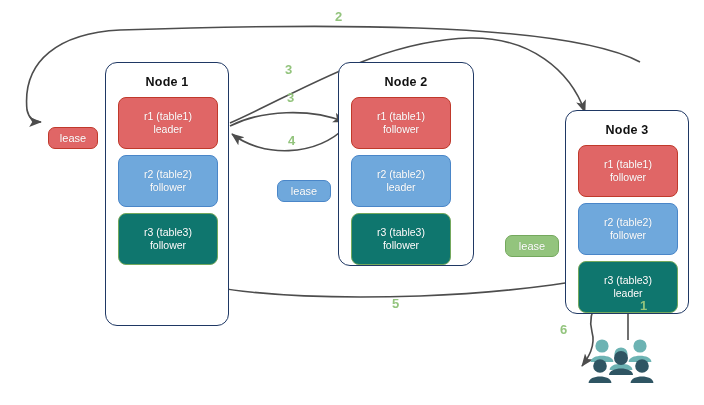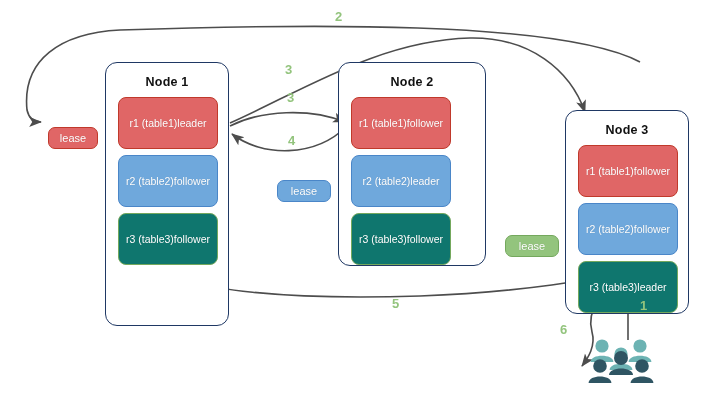--- a/index.html
+++ b/index.html
@@ -42,21 +42,21 @@
     letter-spacing: 0.2px;
   }
   .replica {
     position: absolute;
     box-sizing: border-box;
     width: 100px;
     height: 52px;
     left: 12px;
     border-radius: 8px;
     display: flex;
-    flex-direction: row;
+    flex-direction: column;
     align-items: center;
     justify-content: center;
     color: #ffffff;
     font-size: 10.5px;
     line-height: 13px;
     text-align: center;
     text-shadow: 0 0 1px rgba(0,0,0,0.18);
   }
   .replica .line2 { display: block; }
   .rep-red   { background: #e06666; border: 1.3px solid #c0392b; }
@@ -135,21 +135,21 @@
     <div class="replica rep-blue r2">
       <span>r2 (table2)</span>
       <span class="line2">follower</span>
     </div>
     <div class="replica rep-green r3">
       <span>r3 (table3)</span>
       <span class="line2">follower</span>
     </div>
   </div>
 
-  <div class="node-box" style="left:338px; top:62px; width:148px; height:204px;">
+  <div class="node-box" style="left:338px; top:62px; width:136px; height:204px;">
     <div class="node-title">Node 2</div>
     <div class="replica rep-red r1">
       <span>r1 (table1)</span>
       <span class="line2">follower</span>
     </div>
     <div class="replica rep-blue r2">
       <span>r2 (table2)</span>
       <span class="line2">leader</span>
     </div>
     <div class="replica rep-green r3">

